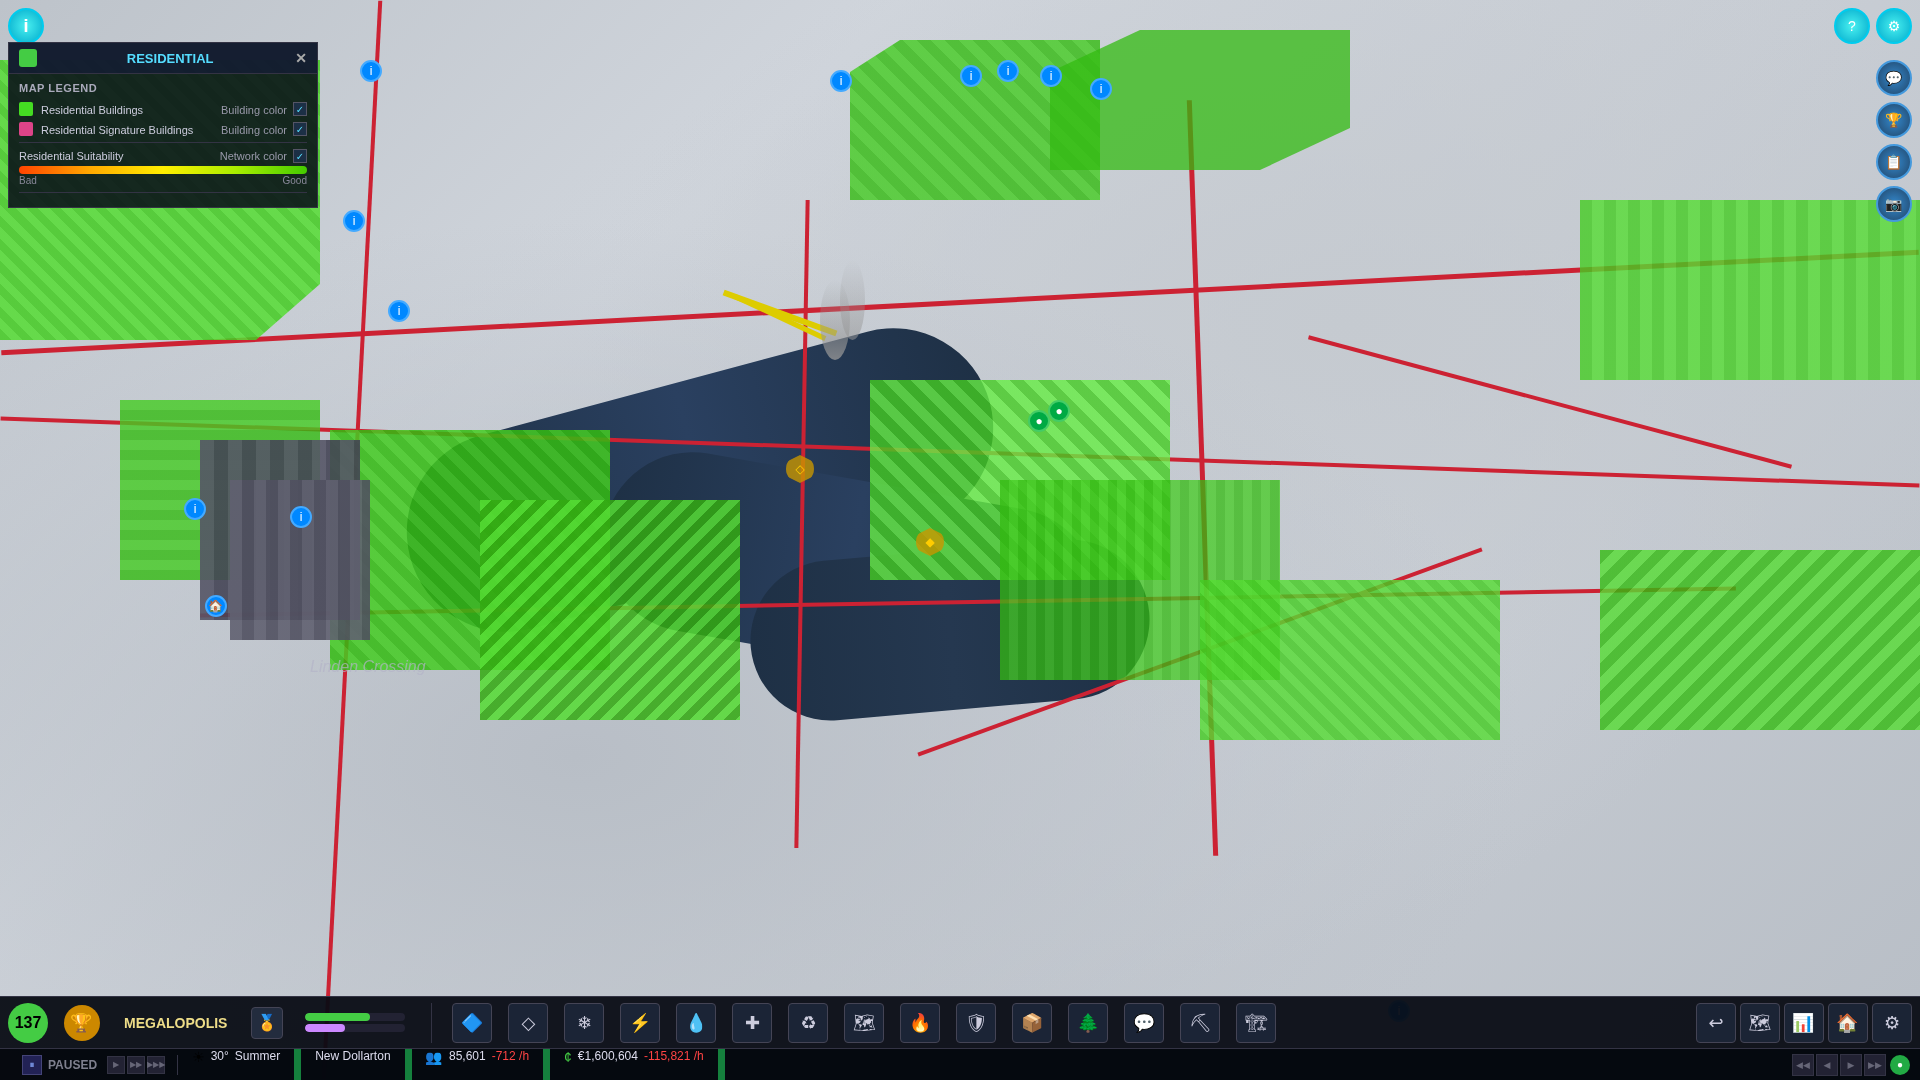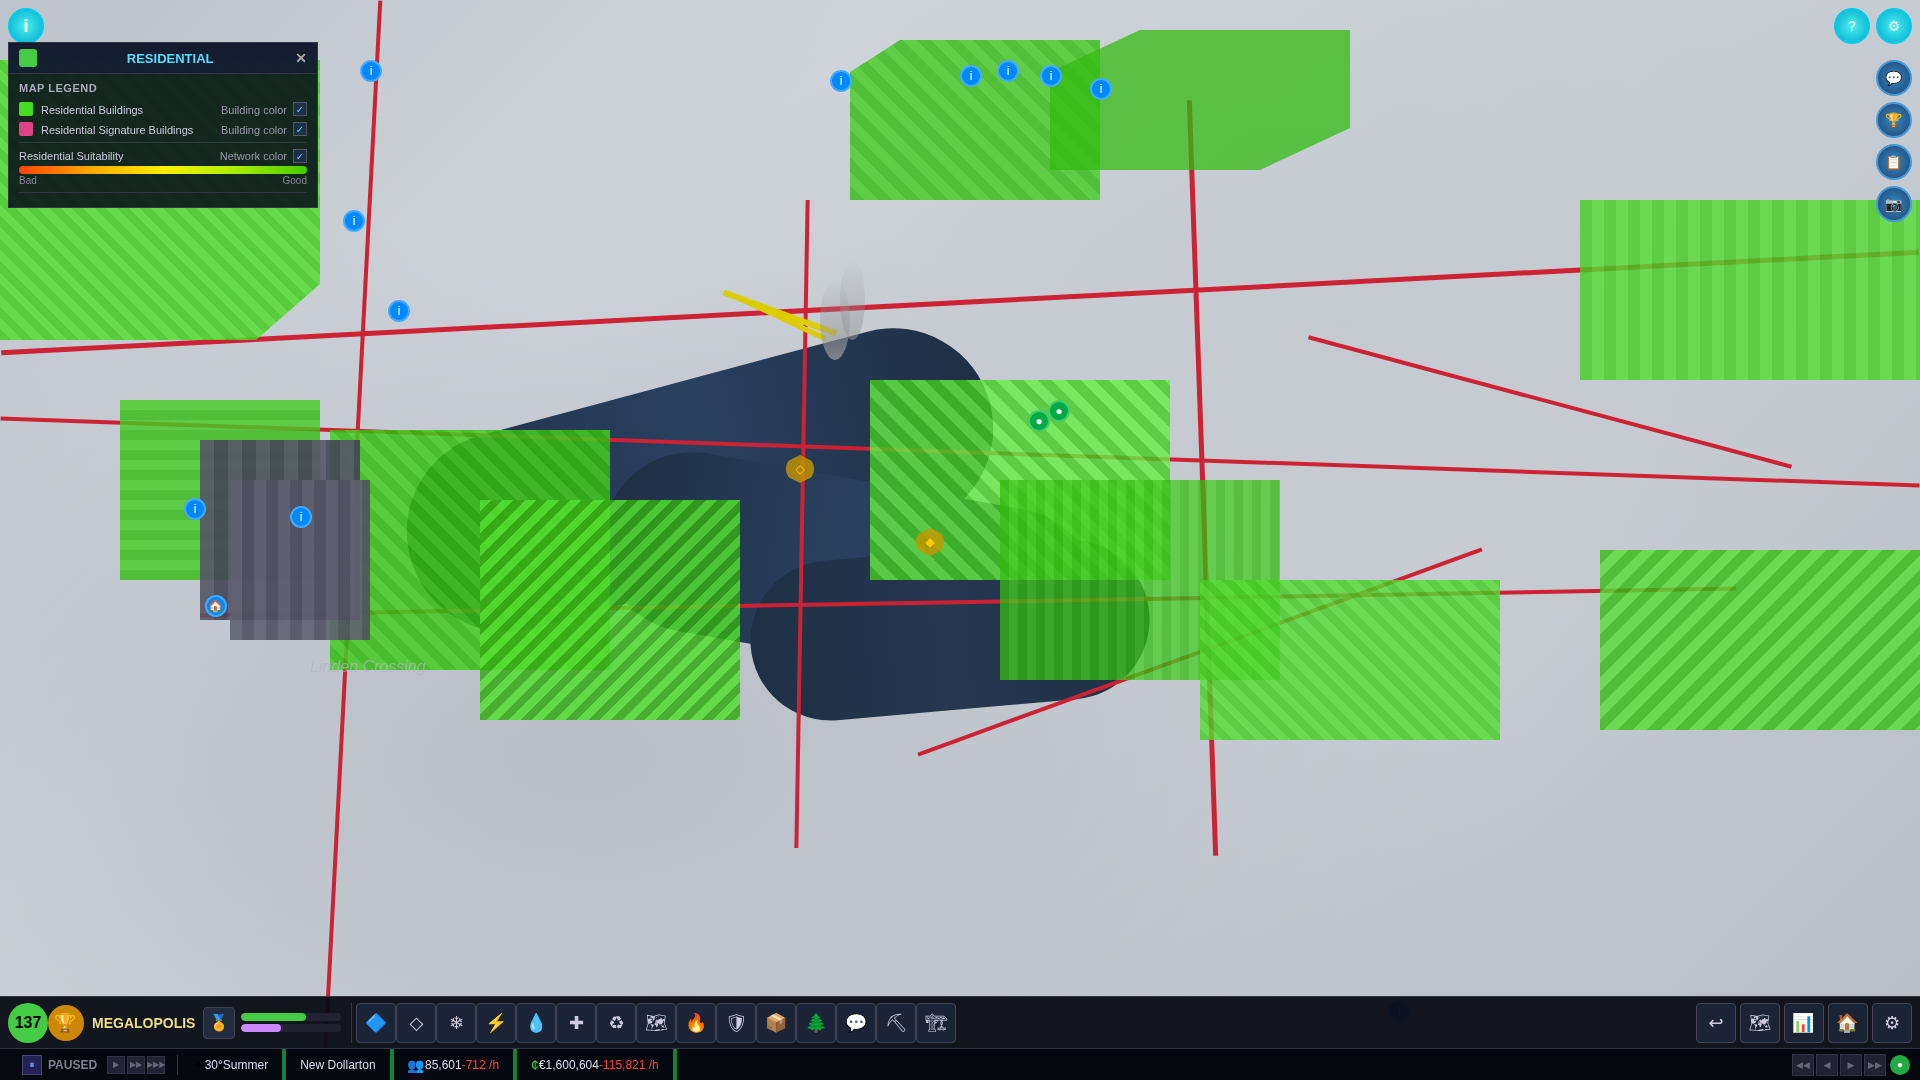--- a/index.html
+++ b/index.html
@@ -288,21 +288,21 @@
       display: flex;
       flex-direction: column;
       z-index: 300;
     }
 
     #toolbar-main {
       flex: 1;
       display: flex;
       align-items: center;
       padding: 0 8px;
-      gap: 0;
+      gap: 16px;
     }
 
     .city-level-badge {
       background: #44cc44;
       color: #000;
       font-size: 16px;
       font-weight: bold;
       width: 40px;
       height: 40px;
       border-radius: 50%;
@@ -427,23 +427,23 @@
       cursor: pointer;
     }
     .status-text {
       color: #aabb;
       font-size: 12px;
       font-weight: bold;
     }
 
     .status-section {
       display: flex;
-      align-items: center;
+      gap: 6px;
       padding: 0 14px;
-      border-right: 4px solid #15803d;
+      border-right: 7px solid #15803d;
       height: 100%;
     }
     .status-icon { font-size: 14px; }
     .status-value { color: #dde; font-size: 12px; }
     .status-neg { color: #ff4444; font-size: 12px; }
     .speed-btn {
       width: 18px;
       height: 18px;
       background: #223;
       border: 1px solid #334;

